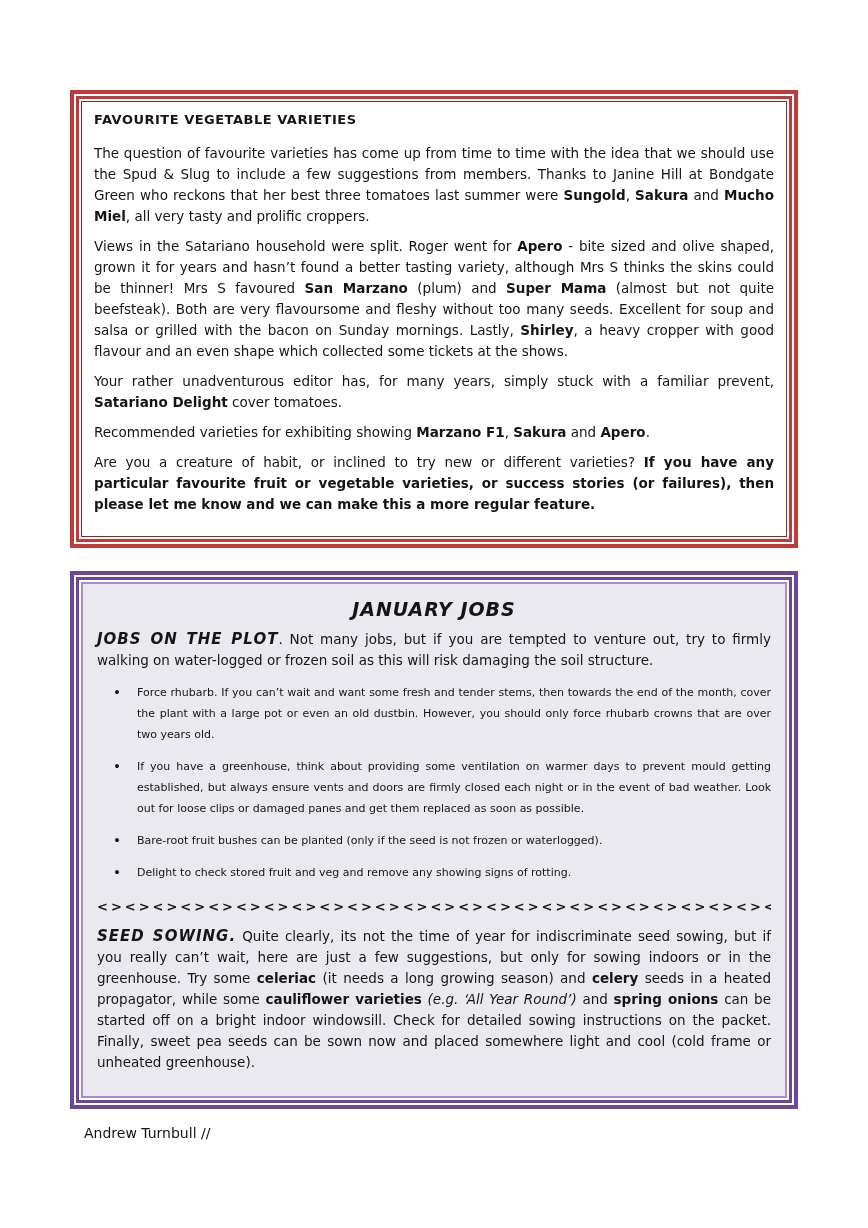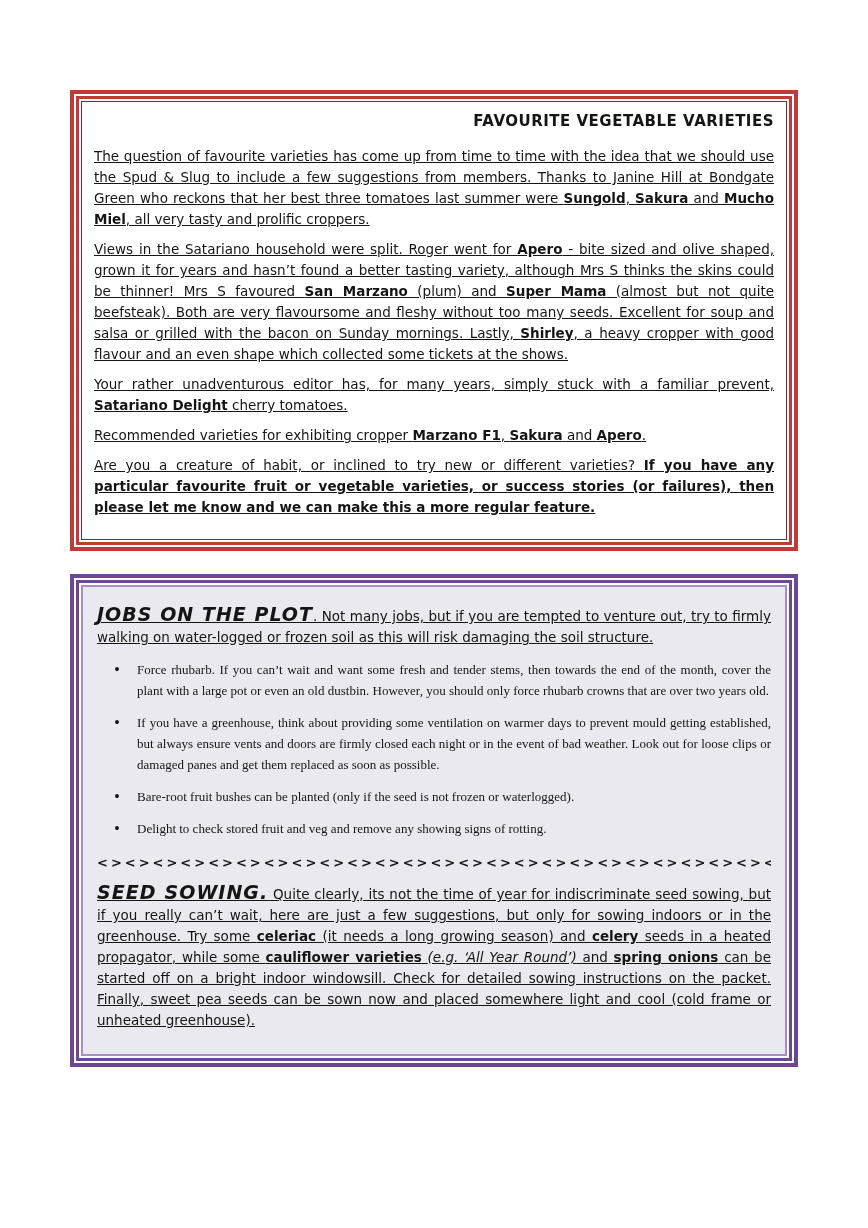--- a/index.html
+++ b/index.html
@@ -19,41 +19,41 @@
   
   .box{width:728px;margin-left:70px;box-sizing:border-box;}
   .box.red{margin-top:90px;border:4px solid var(--red-border);padding:2px;}
   .box.red .mid{border:3px solid var(--red-border);padding:2px;}
   .box.red .inner{border:1px solid var(--red-border-dark);padding:6px 12px 12px 12px;background:#ffffff;}
   .box.purple{margin-top:23px;border:4px solid var(--purple-border);padding:2px;}
   .box.purple .mid{border:3px solid var(--purple-border);padding:2px;}
   .box.purple .inner{border:2px solid var(--purple-border-light);padding:8px 14px 14px 14px;background:var(--box2-bg);}
   
   h1.box-title{
-    margin:4px 0 16px 0;text-align:right;font-size:15px;font-weight:bold;
+    margin:4px 0 16px 0;text-align:left;font-size:13px;font-weight:bold;
     letter-spacing:0.5px;
   }
   h2.box-title{
     margin:6px 0 8px 0;text-align:center;font-size:19px;font-weight:bold;
     font-style:italic;letter-spacing:1px;
   }
   p.para{
-    margin:9px 0;font-size:13.5px;line-height:21px;text-align:justify;text-decoration:underline;
+    margin:9px 0;font-size:13.5px;line-height:21px;text-align:justify;
   }
   .b{font-weight:bold;}
   .i{font-style:italic;}
-  .h{font-weight:bold;font-style:italic;font-size:19px;letter-spacing:1px;}
+  .h{font-weight:bold;font-style:italic;font-size:15px;letter-spacing:1px;}
   
   ul.joblist{list-style:none;margin:4px 0 0 0;padding:0;}
   ul.joblist li{display:flex;margin:11px 0;}
   ul.joblist .dot{
     flex:none;width:24px;margin-left:16px;font-size:13.5px;line-height:21px;
   }
   ul.joblist .li-text{
-    flex:1;font-size:13px;line-height:21px;text-align:justify;font-family:Liberation Serif, serif;
+    flex:1;font-size:11px;line-height:21px;text-align:justify;
   }
   
   .separator{
     margin:16px 0 12px 0;font-size:13px;font-weight:bold;letter-spacing:3px;
     white-space:nowrap;overflow:hidden;
   }
   
   p.footer{
     margin:14px 0 0 84px;font-size:14px;line-height:20px;
   }
@@ -62,30 +62,31 @@
 <body>
 
 <div class="page">
 
   <section class="box red">
     <div class="mid">
       <div class="inner">
         <h1 class="box-title">FAVOURITE VEGETABLE VARIETIES</h1>
         <p class="para"><span>The question of favourite varieties has come up from time to time with the idea that we should use the Spud &amp; Slug to include a few suggestions from members.  Thanks to Janine Hill at Bondgate Green who reckons that her best three tomatoes last summer were </span><span class="b">Sungold</span><span>, </span><span class="b">Sakura</span><span> and </span><span class="b">Mucho Miel</span><span>, all very tasty and prolific croppers.</span></p>
         <p class="para"><span>Views in the Satariano household were split.  Roger went for </span><span class="b">Apero</span><span> - bite sized and olive shaped, grown it for years and hasn’t found a better tasting variety, although Mrs S thinks the skins could be thinner!  Mrs S favoured </span><span class="b">San Marzano</span><span> (plum) and </span><span class="b">Super Mama</span><span> (almost but not quite beefsteak).  Both are very flavoursome and fleshy without too many seeds.  Excellent for soup and salsa or grilled with the bacon on Sunday mornings.  Lastly, </span><span class="b">Shirley</span><span>, a heavy cropper with good flavour and an even shape which collected some tickets at the shows.</span></p>
-        <p class="para"><span>Your rather unadventurous editor has, for many years, simply stuck with a familiar prevent, </span><span class="b">Satariano Delight</span><span> cherry tomatoes.</span></p>
-        <p class="para"><span>Recommended varieties for exhibiting cropper </span><span class="b">Marzano F1</span><span>,  </span><span class="b">Sakura</span><span> and </span><span class="b">Apero</span><span>.</span></p>
+        <p class="para"><span>Your rather unadventurous editor has, for many years, simply stuck with a familiar prevent, </span><span class="b">Satariano Delight</span><span> cover tomatoes.</span></p>
+        <p class="para"><span>Recommended varieties for exhibiting showing </span><span class="b">Marzano F1</span><span>,  </span><span class="b">Sakura</span><span> and </span><span class="b">Apero</span><span>.</span></p>
         <p class="para"><span>Are you a creature of habit, or inclined to try new or different varieties?  </span><span class="b">If you have any particular favourite fruit or vegetable varieties, or success stories (or failures), then please let me know and we can make this a more regular feature.</span></p>
       </div>
     </div>
   </section>
 
   <section class="box purple">
     <div class="mid">
       <div class="inner">
+        <h2 class="box-title">JANUARY JOBS</h2>
         <p class="para"><span class="h">JOBS ON THE PLOT</span><span>.  Not many jobs, but if you are tempted to venture out, try to firmly walking on water-logged or frozen soil as this will risk damaging the soil structure.</span></p>
 
         <ul class="joblist">
           <li>
             <span class="dot">•</span>
             <span class="li-text"><span>Force rhubarb.  If you can’t wait and want some fresh and tender stems, then towards the end of the month, cover the plant with a large pot or even an old dustbin.  However, you should only force rhubarb crowns that are over two years old.</span></span>
           </li>
           <li>
             <span class="dot">•</span>
             <span class="li-text"><span>If you have a greenhouse, think about providing some ventilation on warmer days to prevent mould getting established, but always ensure vents and doors are firmly closed each night or in the event of bad weather.  Look out for loose clips or damaged panes and get them replaced as soon as possible.</span></span>
@@ -100,14 +101,15 @@
           </li>
         </ul>
 
         <div class="separator">&lt;&gt;&lt;&gt;&lt;&gt;&lt;&gt;&lt;&gt;&lt;&gt;&lt;&gt;&lt;&gt;&lt;&gt;&lt;&gt;&lt;&gt;&lt;&gt;&lt;&gt;&lt;&gt;&lt;&gt;&lt;&gt;&lt;&gt;&lt;&gt;&lt;&gt;&lt;&gt;&lt;&gt;&lt;&gt;&lt;&gt;&lt;&gt;&lt;&gt;&lt;&gt;&lt;&gt;&lt;&gt;&lt;&gt;&lt;&gt;&lt;&gt;&lt;&gt;&lt;&gt;&lt;&gt;&lt;&gt;&lt;&gt;&lt;&gt;&lt;&gt;&lt;&gt;&lt;&gt;&lt;&gt;&lt;&gt;&lt;&gt;&lt;&gt;&lt;&gt;&lt;&gt;&lt;&gt;</div>
 
         <p class="para"><span class="h">SEED SOWING.</span><span>   Quite clearly, its not the time of year for indiscriminate seed sowing, but if you really can’t wait, here are just a few suggestions, but only for sowing indoors or in the greenhouse.  Try some </span><span class="b">celeriac</span><span> (it needs a long growing season) and </span><span class="b">celery</span><span> seeds in a heated propagator, while some </span><span class="b">cauliflower varieties</span><span> </span><span class="i">(e.g. ‘All Year Round’)</span><span> and </span><span class="b">spring onions</span><span> can be started off on a bright indoor windowsill.  Check for detailed sowing instructions on the packet.  Finally, sweet pea seeds can be sown now and placed somewhere light and cool (cold frame or unheated greenhouse).</span></p>
       </div>
     </div>
   </section>
 
+  <p class="footer">Andrew Turnbull  //</p>
 
 </div>
 
 </body></html>

